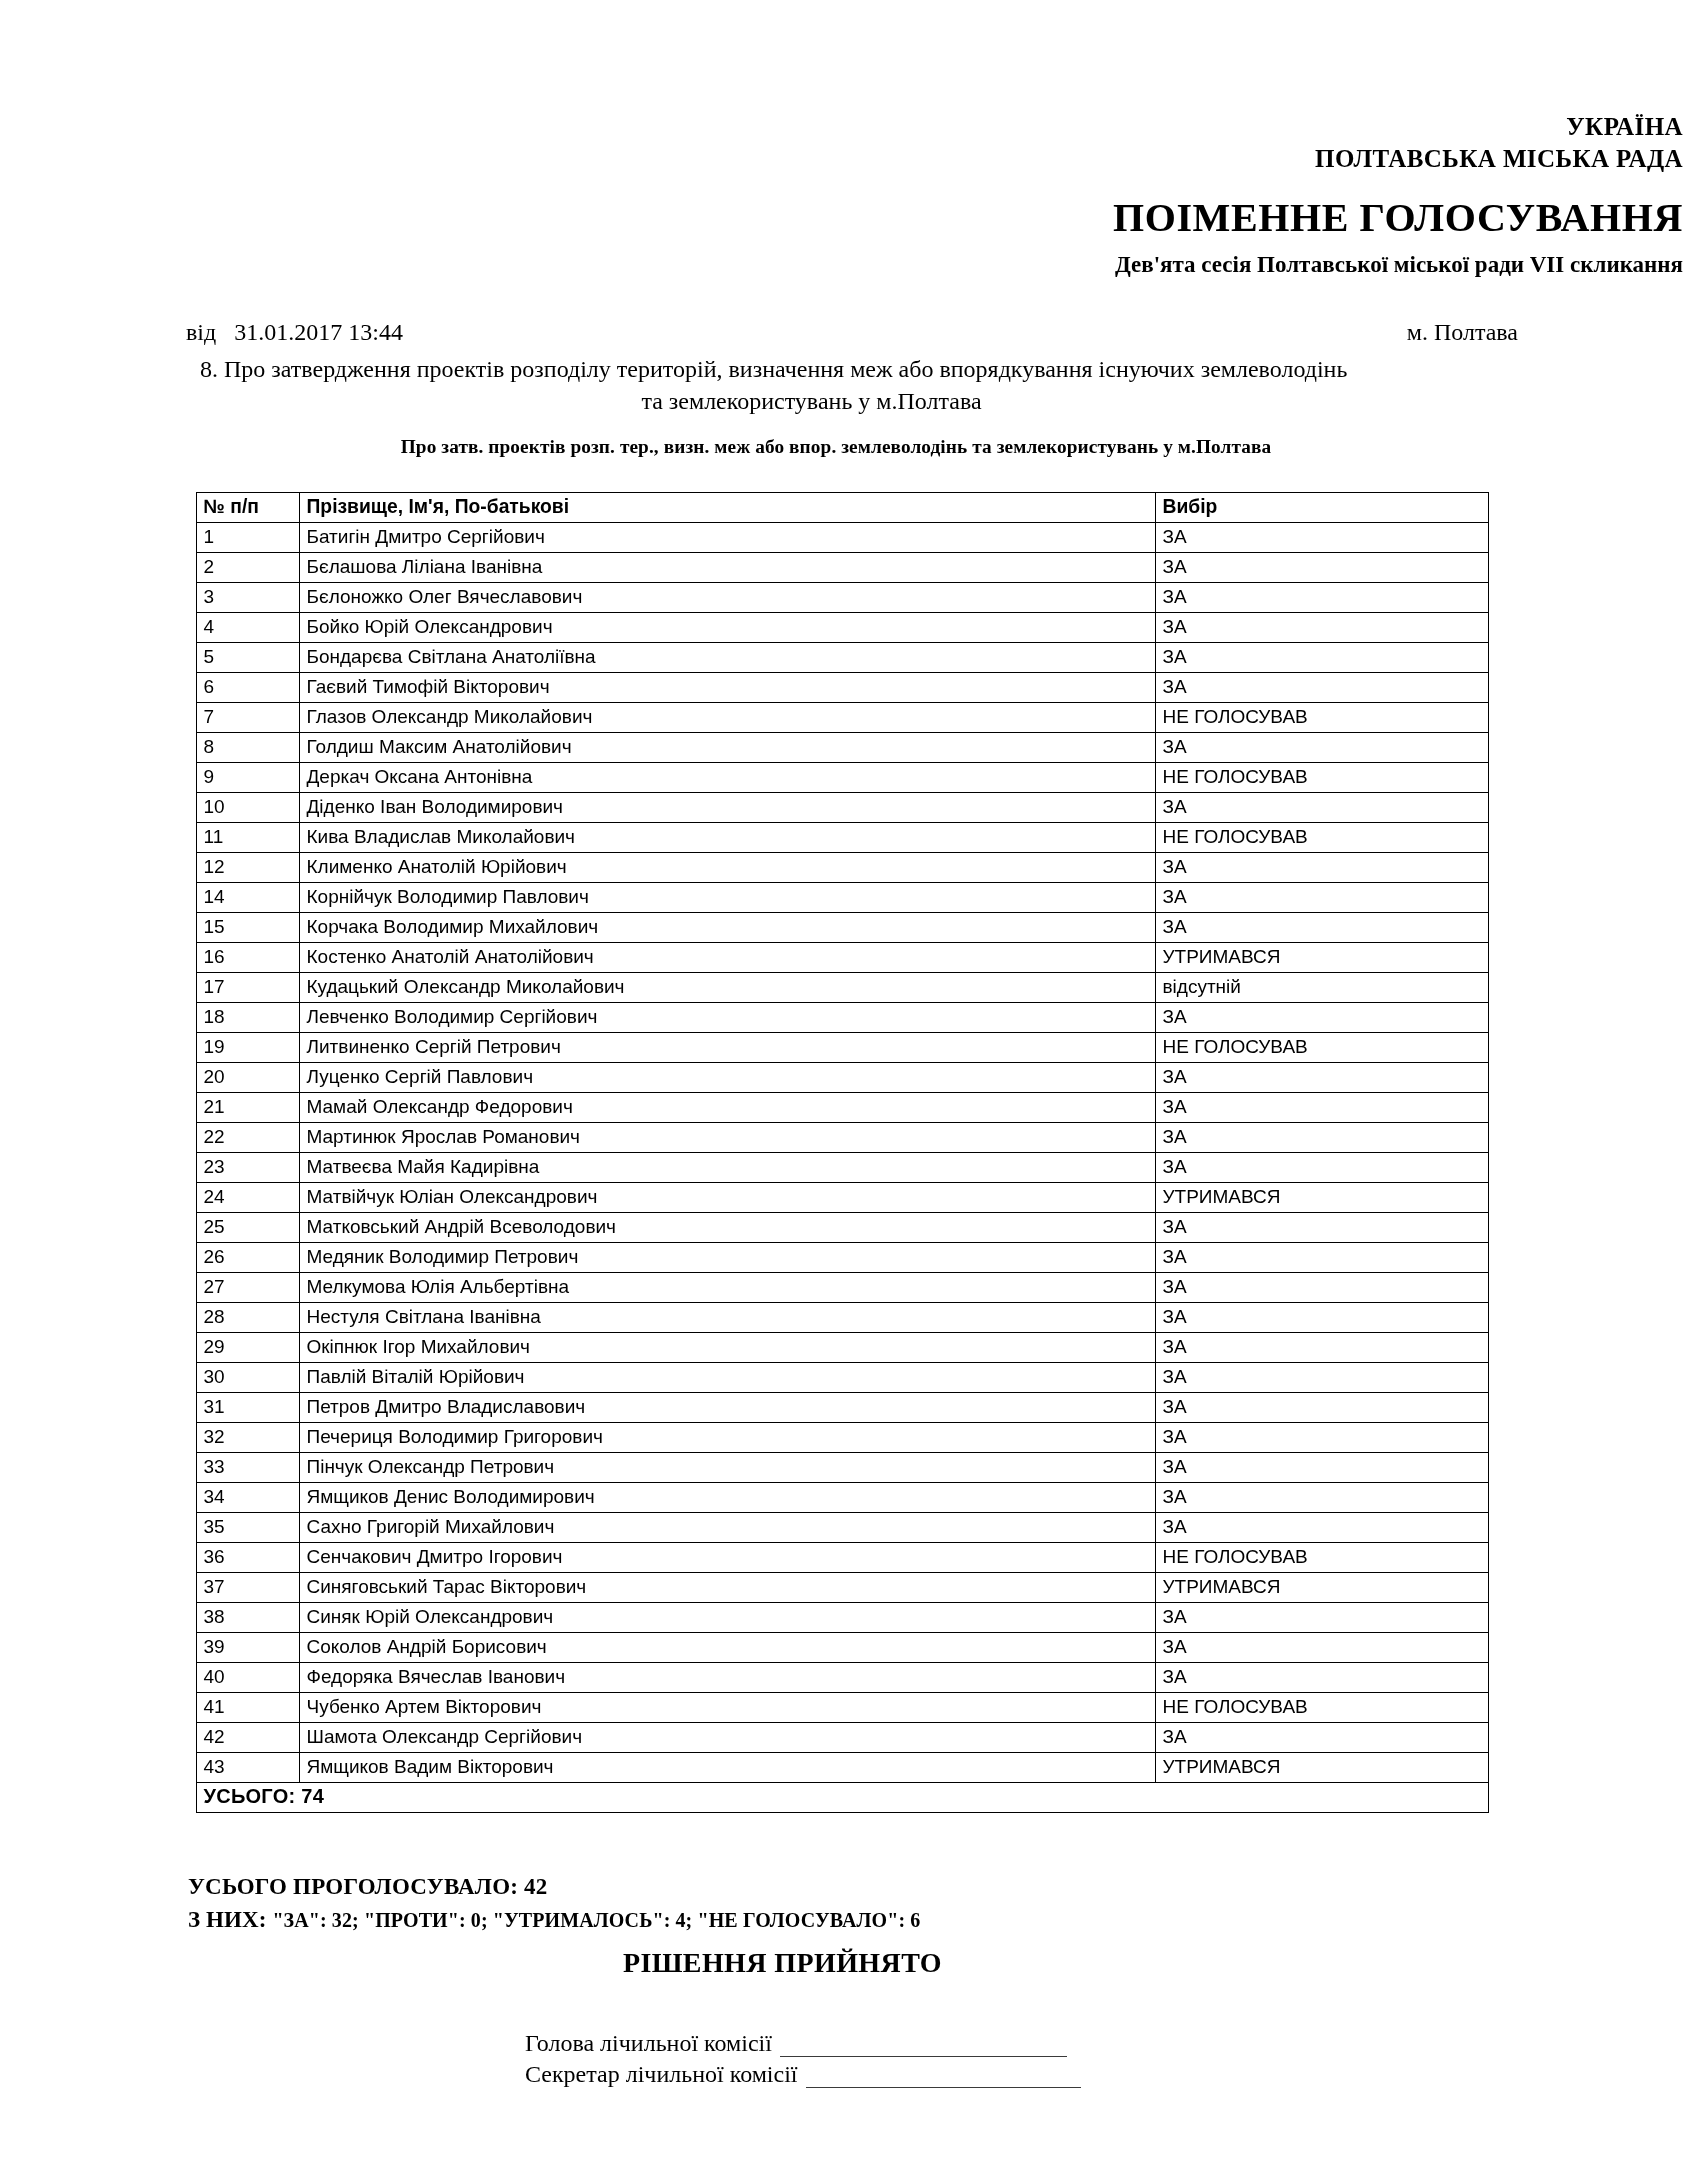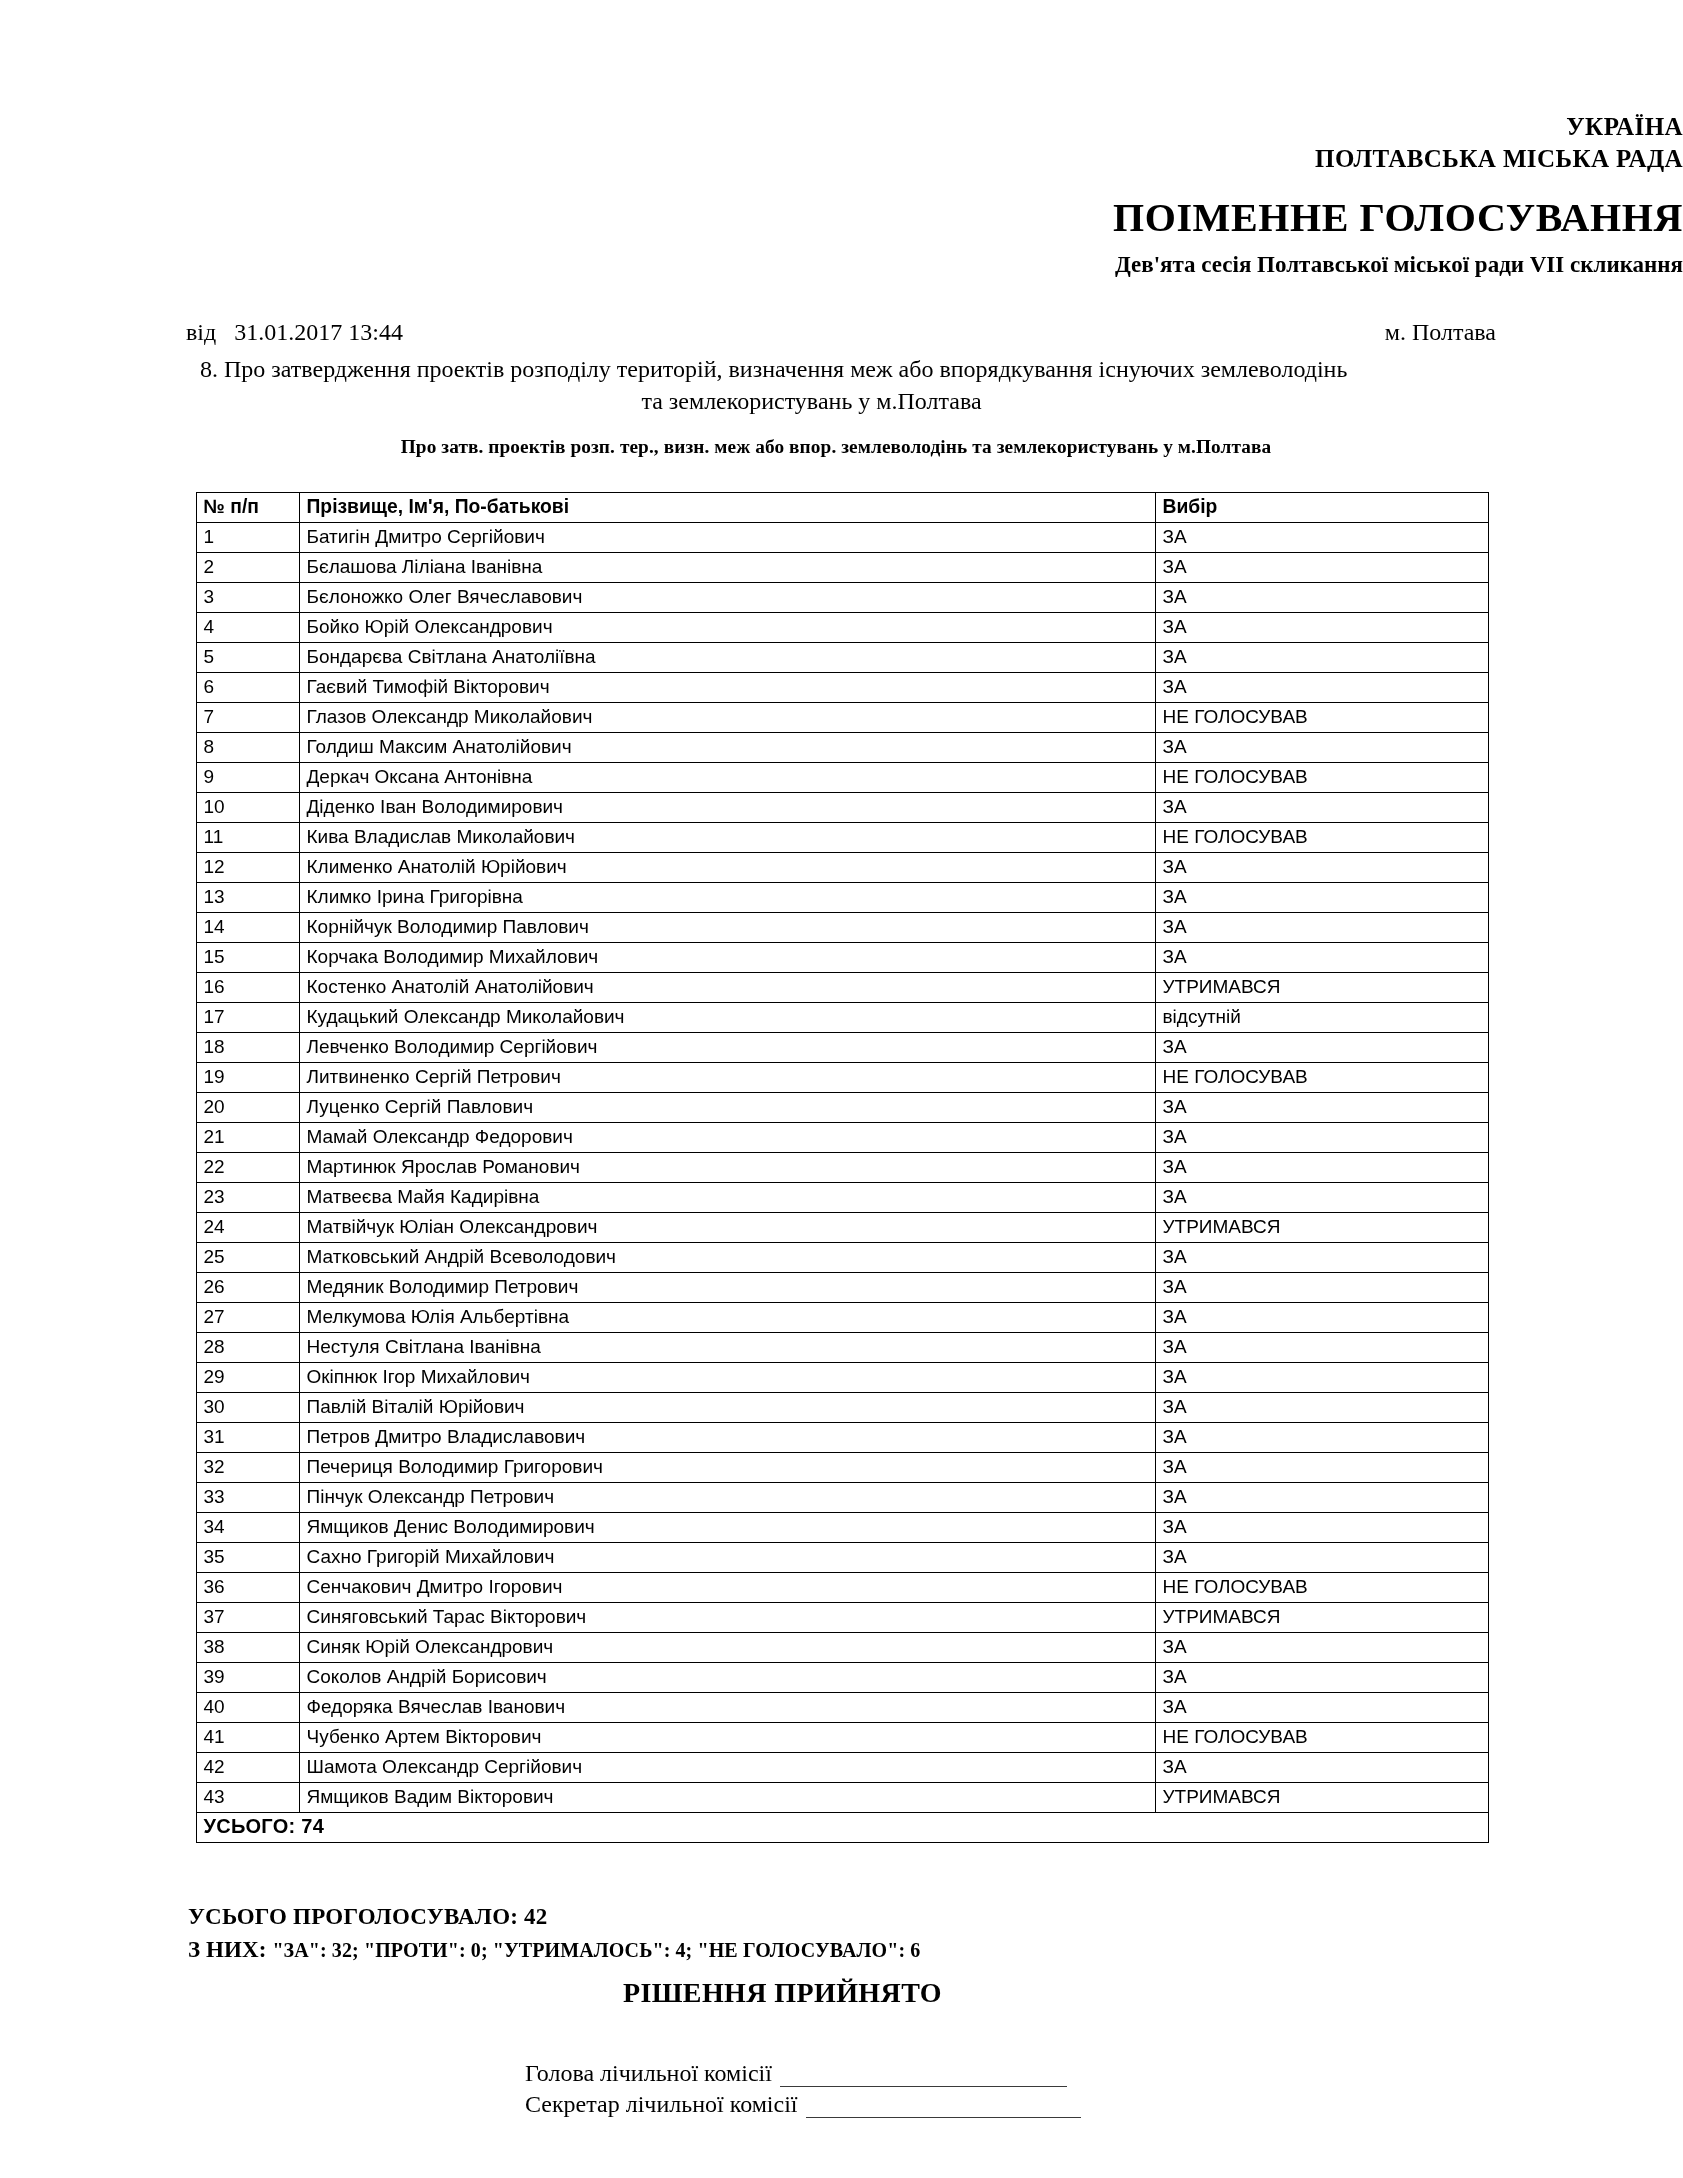--- a/index.html
+++ b/index.html
@@ -48,21 +48,21 @@
   }
   .hdr-session {
     font-size: 23px;
     margin-top: 9px;
     line-height: 1.2;
   }
 
   
   .daterow {
     margin-top: 40px;
-    padding: 0 40px 0 186px;
+    padding: 0 18px 0 186px;
     display: flex;
     justify-content: space-between;
     align-items: baseline;
     font-size: 24px;
   }
   .daterow .date-left {
     white-space: pre;
   }
   .daterow .date-right {
     margin-right: 147px;
@@ -275,25 +275,20 @@
             <td>11</td>
             <td>Кива  Владислав Миколайович</td>
             <td>НЕ ГОЛОСУВАВ</td>
           </tr>
           <tr>
             <td>12</td>
             <td>Клименко Анатолій Юрійович</td>
             <td>ЗА</td>
           </tr>
           <tr>
-            <td>13</td>
-            <td>Климко Ірина Григорівна</td>
-            <td>ЗА</td>
-          </tr>
-          <tr>
             <td>14</td>
             <td>Корнійчук Володимир Павлович</td>
             <td>ЗА</td>
           </tr>
           <tr>
             <td>15</td>
             <td>Корчака Володимир Михайлович</td>
             <td>ЗА</td>
           </tr>
           <tr>

